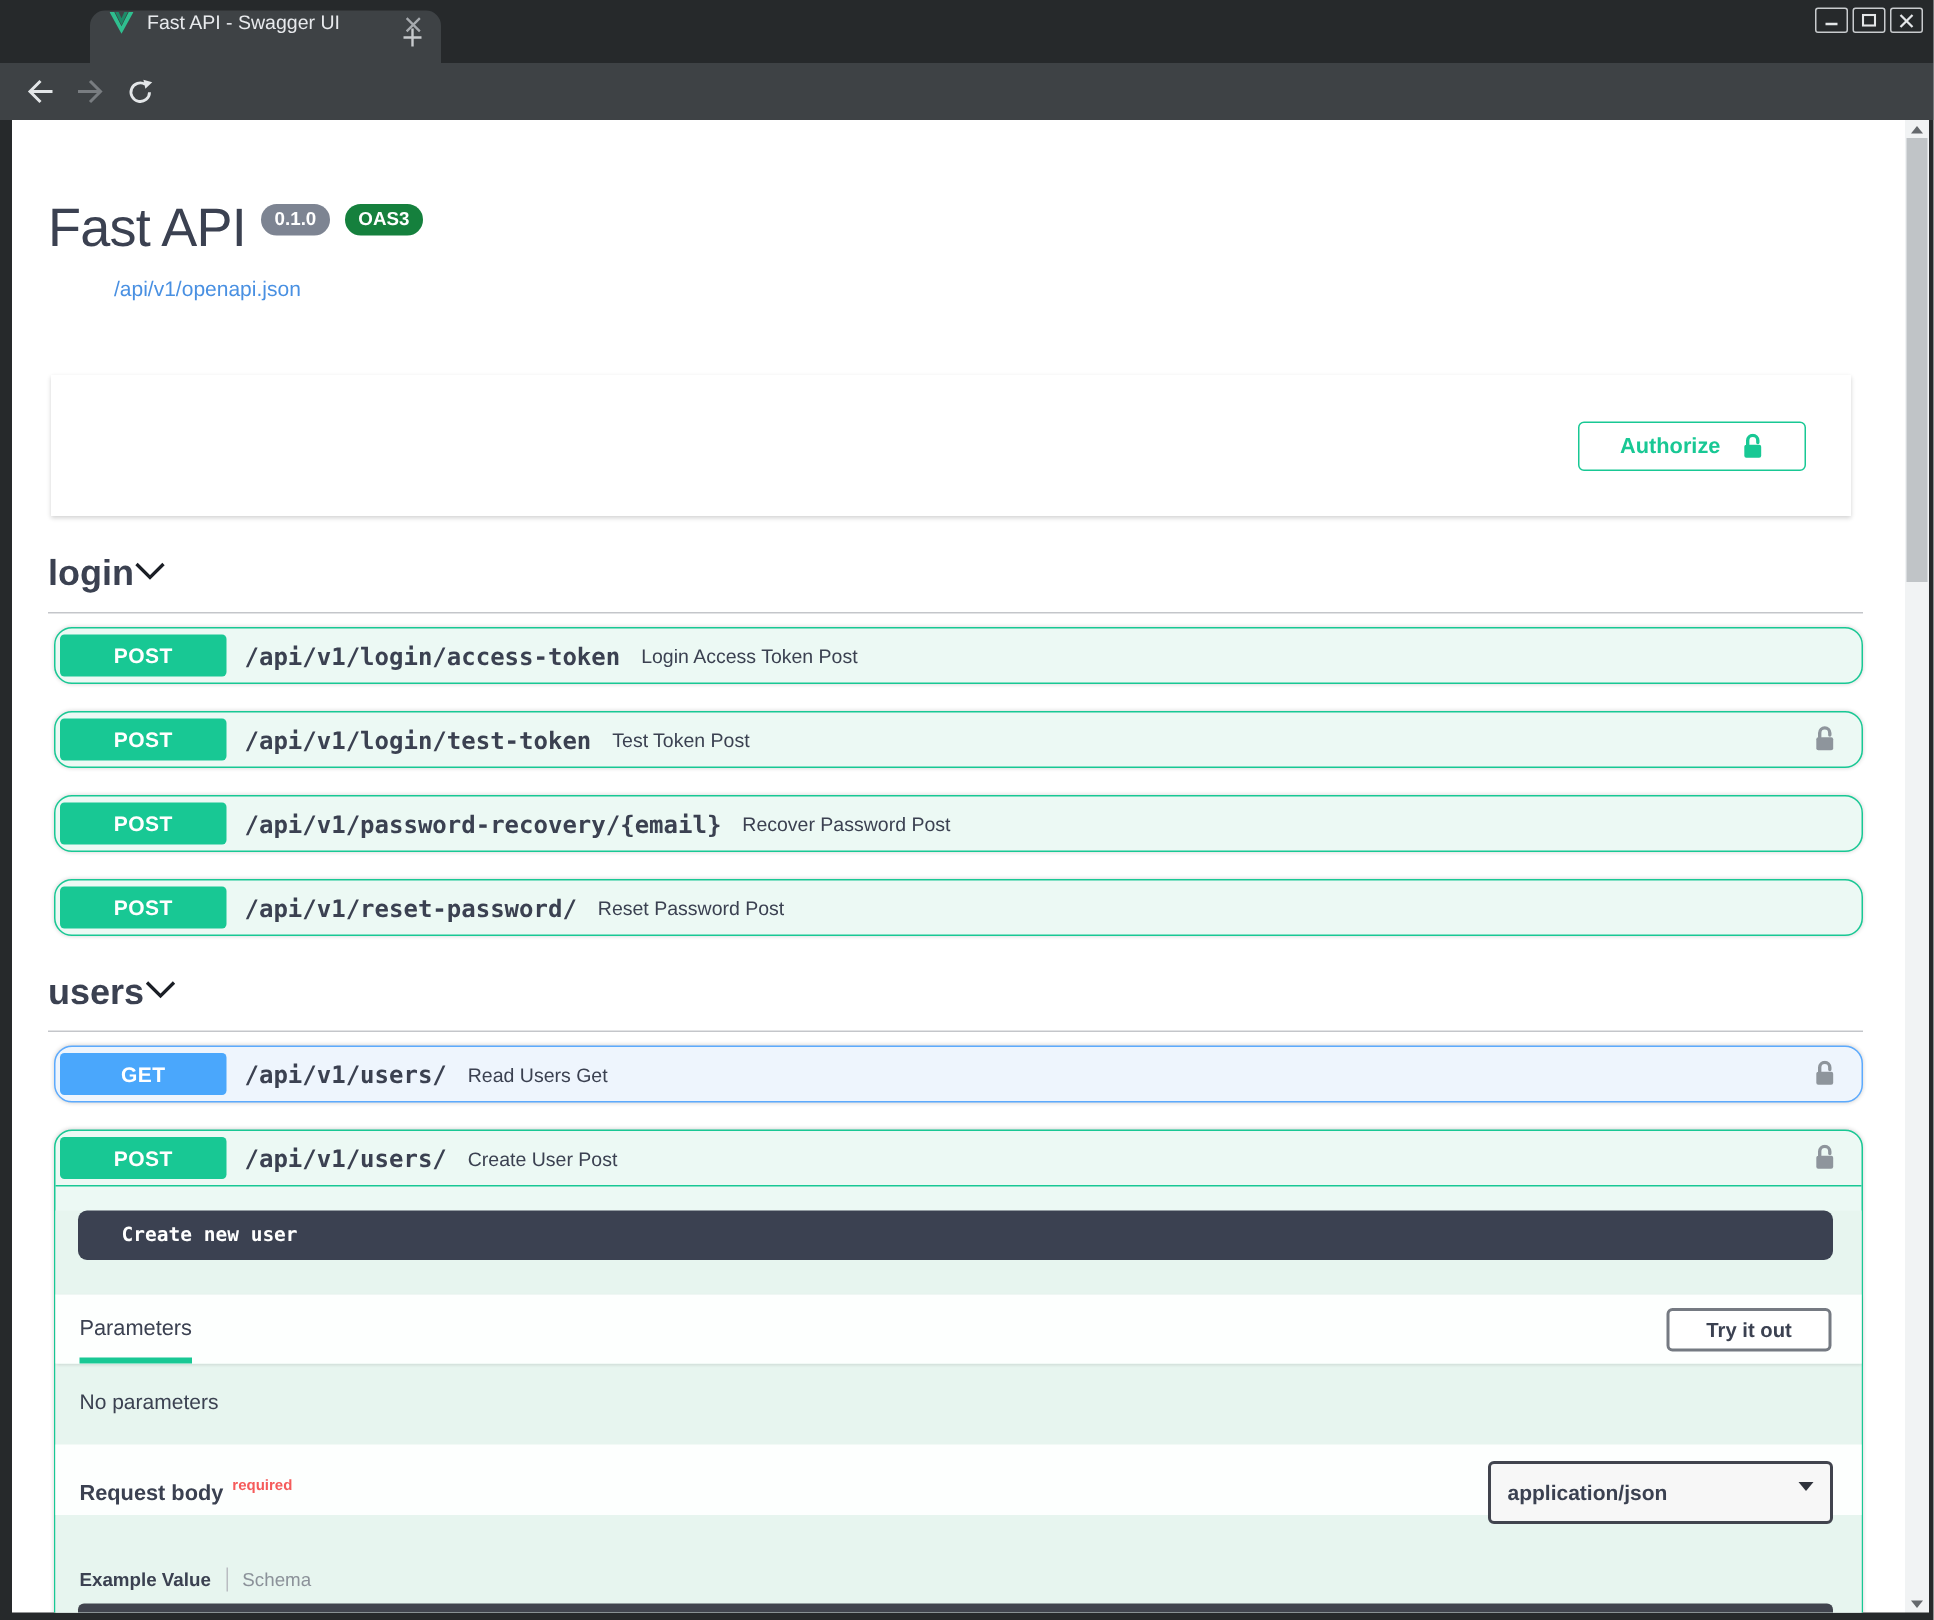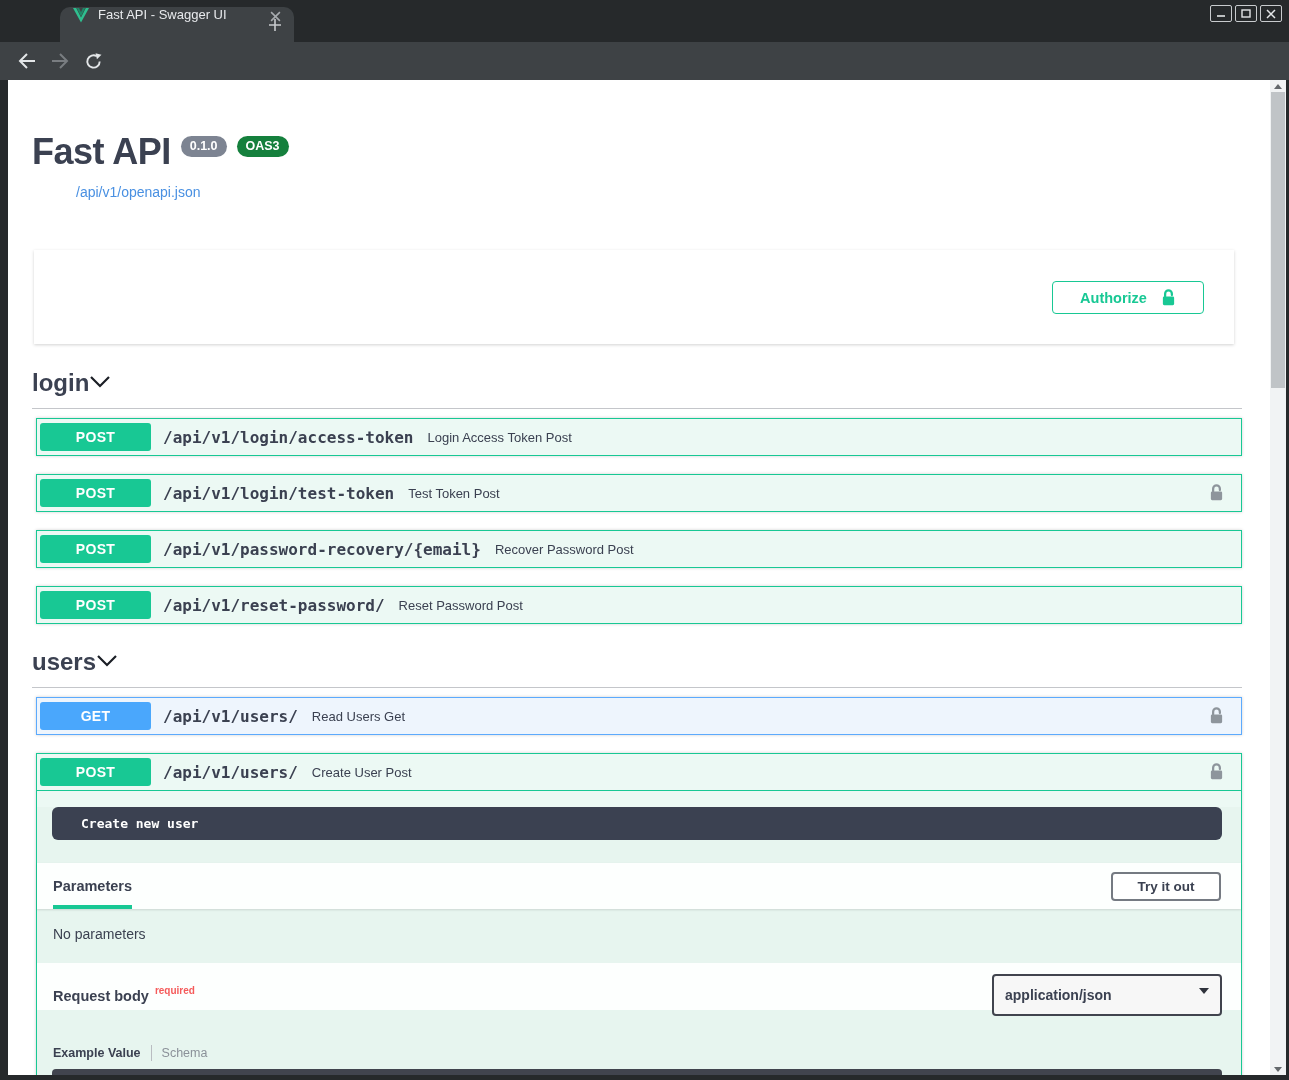--- a/index.html
+++ b/index.html
@@ -34,40 +34,40 @@
   .scrollbar { position:absolute; left:1270px; top:80px; width:16px; height:995px; background:#f1f3f4; }
   .sb-arrow { position:absolute; left:0; width:16px; height:12px; display:flex; align-items:center; justify-content:center; }
   .sb-up { top:0; } .sb-down { bottom:0; }
   .tri-up { width:0; height:0; border-left:4px solid transparent; border-right:4px solid transparent; border-bottom:5px solid #64686c; }
   .tri-down { width:0; height:0; border-left:4px solid transparent; border-right:4px solid transparent; border-top:5px solid #64686c; }
   .sb-thumb { position:absolute; left:1px; top:12px; width:14px; height:296px; background:#c0c4c7; }
 
   .content { padding:0 28px 0 24px; color:#3b4151; }
 
   .info-block { padding-top:51px; }
-  .api-title { font-size:36px; font-weight:bold; color:#3b4151; display:inline; letter-spacing:-.5px; }
+  .api-title { font-size:36px; font-weight:normal; color:#3b4151; display:inline; letter-spacing:-.5px; }
   .badge { display:inline-block; vertical-align:14px; margin-left:10px; border-radius:57px;
            padding:3px 9px 4px; font-size:12.5px; font-weight:bold; color:#fff; }
   .badge-version { background:#7d8492; }
   .badge-oas { background:#15803d; }
   .spec-link { display:block; margin-top:11px; font-size:14px; color:#4990e2; text-decoration:none; width:max-content;margin-left:44px; }
 
   .scheme-container { position:relative; margin:50px 8px 0 2px; height:94px; background:#fff;
                       box-shadow:0 1px 3px rgba(0,0,0,.18); }
   .authorize-btn { position:absolute; right:30px; top:31px; width:152px; height:33px; background:#fff;
                    border:1px solid #18c894; border-radius:4px; color:#18c894; font-weight:bold; font-size:14.5px;
                    display:flex; align-items:center; justify-content:center; gap:14px; cursor:pointer; }
 
   .tag-section { margin-top:25px; }
   .tag-header { display:flex; align-items:center; justify-content:flex-start;
                 padding-bottom:11px; border-bottom:1px solid rgba(59,65,81,.3); }
   .tag-name { font-size:24px; font-weight:bold; color:#3b4151; }
   .tag-chevron { margin-right:26px; }
 
-  .opblock { margin:9px 0 18px 4px; border-radius:0; box-shadow:0 0 3px rgba(0,0,0,.19); }
+  .opblock { margin:9px 0 18px 4px; border-radius:12px; box-shadow:0 0 3px rgba(0,0,0,.19); }
   .opblock.post { border:1px solid #18c894; background:#ecf9f4; }
   .opblock.get  { border:1px solid #5caafd; background:#eef5fd; }
   .op-summary { height:36px; display:flex; align-items:center; padding:0 10px 0 3px; cursor:pointer; }
   .opblock.open .op-summary { border-bottom:1px solid #18c894; height:37px; }
   .method-badge { width:111px; height:28px; border-radius:3px; color:#fff; font-size:14px; font-weight:bold;
                   display:flex; align-items:center; justify-content:center; letter-spacing:.3px; flex:none; }
   .method-badge.post { background:#18c894; }
   .method-badge.get { background:#4aa7fc; }
   .op-path { margin-left:12px; font-family:"DejaVu Sans Mono", monospace; font-size:16px; font-weight:bold; color:#3b4151; }
   .op-summary-text { margin-left:14px; font-size:13px; color:#3b4151; }
@@ -75,21 +75,21 @@
 
   
   .op-body { background:#e7f5ef; border-radius:0 0 4px 4px; }
   .op-desc-bar { margin:16px 19px 0 15px; height:33px; background:#3b4151; border-radius:6px;
                  color:#fff; font-family:"DejaVu Sans Mono", monospace; font-size:13px; font-weight:bold;
                  display:flex; align-items:center; padding-left:29px; }
   .op-section-header { margin-top:23px; height:46px; background:rgba(255,255,255,.92);
                        box-shadow:0 1px 2px rgba(0,0,0,.12); display:flex; align-items:center;
                        justify-content:space-between; padding:0 20px 0 16px; }
   .params-tab { height:100%; display:flex; align-items:center; border-bottom:4px solid #18c894;
-                padding-top:4px; font-size:14.5px; font-weight:bold; color:#3b4151; }
+                padding-top:4px; font-size:14.5px; font-weight:normal; color:#3b4151; }
   .tryout-btn { width:110px; height:29px; background:#fff; border:2px solid #757a82; border-radius:4px;
                 font-size:13.5px; font-weight:bold; color:#3b4151; cursor:pointer; }
   .no-params { padding:17px 16px 21px; font-size:14px; color:#3b4151; }
   .reqbody-header { height:47px; background:rgba(255,255,255,.92); display:flex; align-items:center;
                     justify-content:space-between; padding:16px 19px 0 16px; }
   .reqbody-title { font-size:14.5px; font-weight:bold; color:#3b4151; }
   .required-flag { color:#f55b5b; font-size:10px; font-weight:bold; vertical-align:7px; margin-left:6px; }
   .ct-select { position:relative; width:230px; height:42px; background:#f7f7f7; border:2px solid #41444e;
                border-radius:4px; display:flex; align-items:center; padding-left:11px;
                font-size:14px; font-weight:bold; color:#3b4151; cursor:pointer; }

